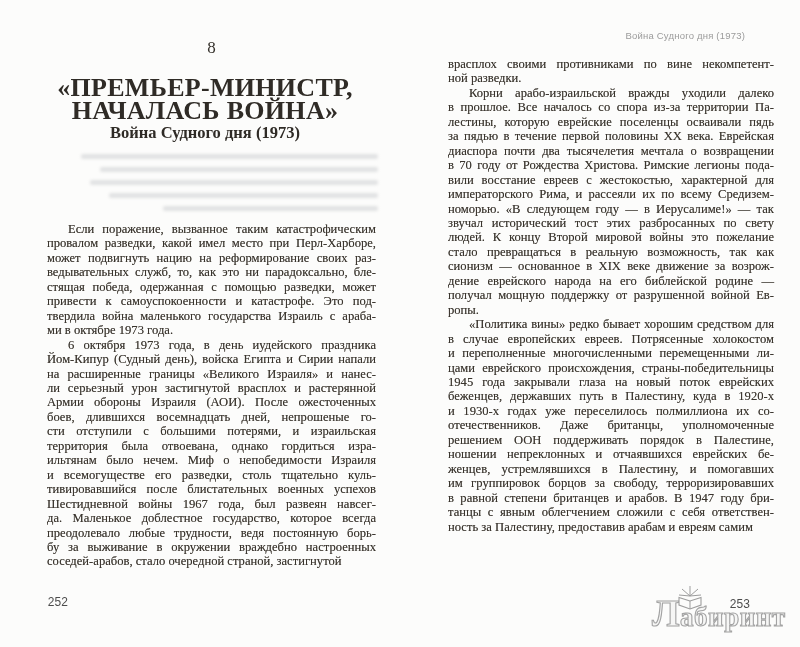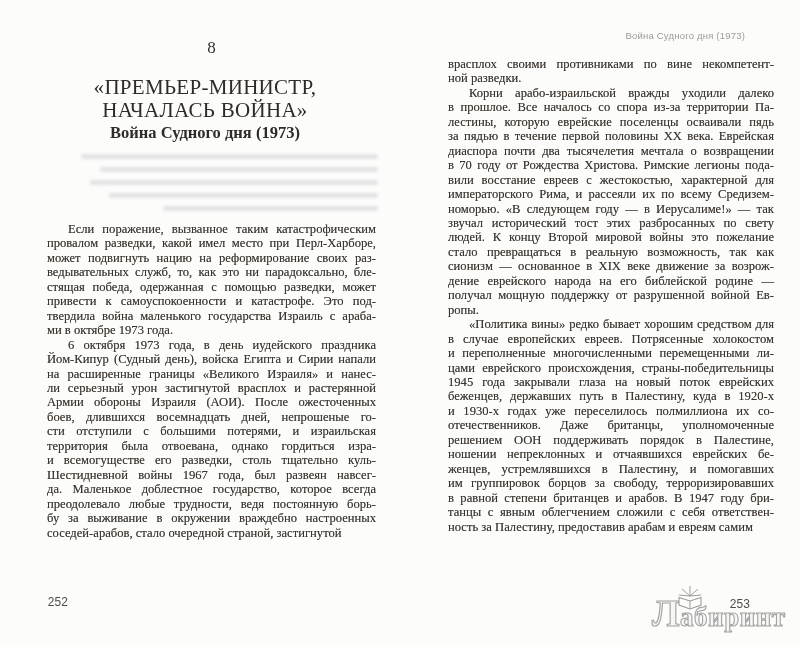--- a/index.html
+++ b/index.html
@@ -12,21 +12,21 @@
     position:relative; width:800px; height:647px;
     background:#fcfcfb;
   }
   
   .chapter-number {
     position:absolute; left:47px; top:38px; width:329px;
     text-align:center; font-size:17px; color:#35312b;
   }
   .chapter-title {
     position:absolute; left:25px; top:76px; width:360px; margin:0;
-    text-align:center; font-weight:normal; font-size:21px; line-height:23px;
+    text-align:center; font-weight:bold; font-size:26px; line-height:23px;
     color:#2f2b26; letter-spacing:.3px;
   }
   .chapter-subtitle {
     position:absolute; left:25px; top:123px; width:360px; margin:0;
     text-align:center; font-weight:bold; font-size:16.5px; color:#2f2b26;
   }
   
   .ghost { position:absolute; left:62px; top:154px; width:316px; }
   .ghost .gl {
     height:5px; margin:0 0 8px auto; background:#a9adb3;
@@ -97,21 +97,23 @@
         <div class="line">твердила война маленького государства Израиль с араба-</div>
         <div class="line last">ми в октябре 1973 года.</div>
         <div class="line indent">6 октября 1973 года, в день иудейского праздника</div>
         <div class="line">Йом-Кипур (Судный день), войска Египта и Сирии напали</div>
         <div class="line">на расширенные границы «Великого Израиля» и нанес-</div>
         <div class="line">ли серьезный урон застигнутой врасплох и растерянной</div>
         <div class="line">Армии обороны Израиля (АОИ). После ожесточенных</div>
         <div class="line">боев, длившихся восемнадцать дней, непрошеные го-</div>
         <div class="line">сти отступили с большими потерями, и израильская</div>
         <div class="line">территория была отвоевана, однако гордиться изра-</div>
+        <div class="line">ильтянам было нечем. Миф о непобедимости Израиля</div>
         <div class="line">и всемогуществе его разведки, столь тщательно куль-</div>
+        <div class="line">тивировавшийся после блистательных военных успехов</div>
         <div class="line">Шестидневной войны 1967 года, был развеян навсег-</div>
         <div class="line">да. Маленькое доблестное государство, которое всегда</div>
         <div class="line">преодолевало любые трудности, ведя постоянную борь-</div>
         <div class="line">бу за выживание в окружении враждебно настроенных</div>
         <div class="line last">соседей-арабов, стало очередной страной, застигнутой</div>
       </div>
 
     <div class="pagenum pagenum-left">252</div>
   </section>
 

